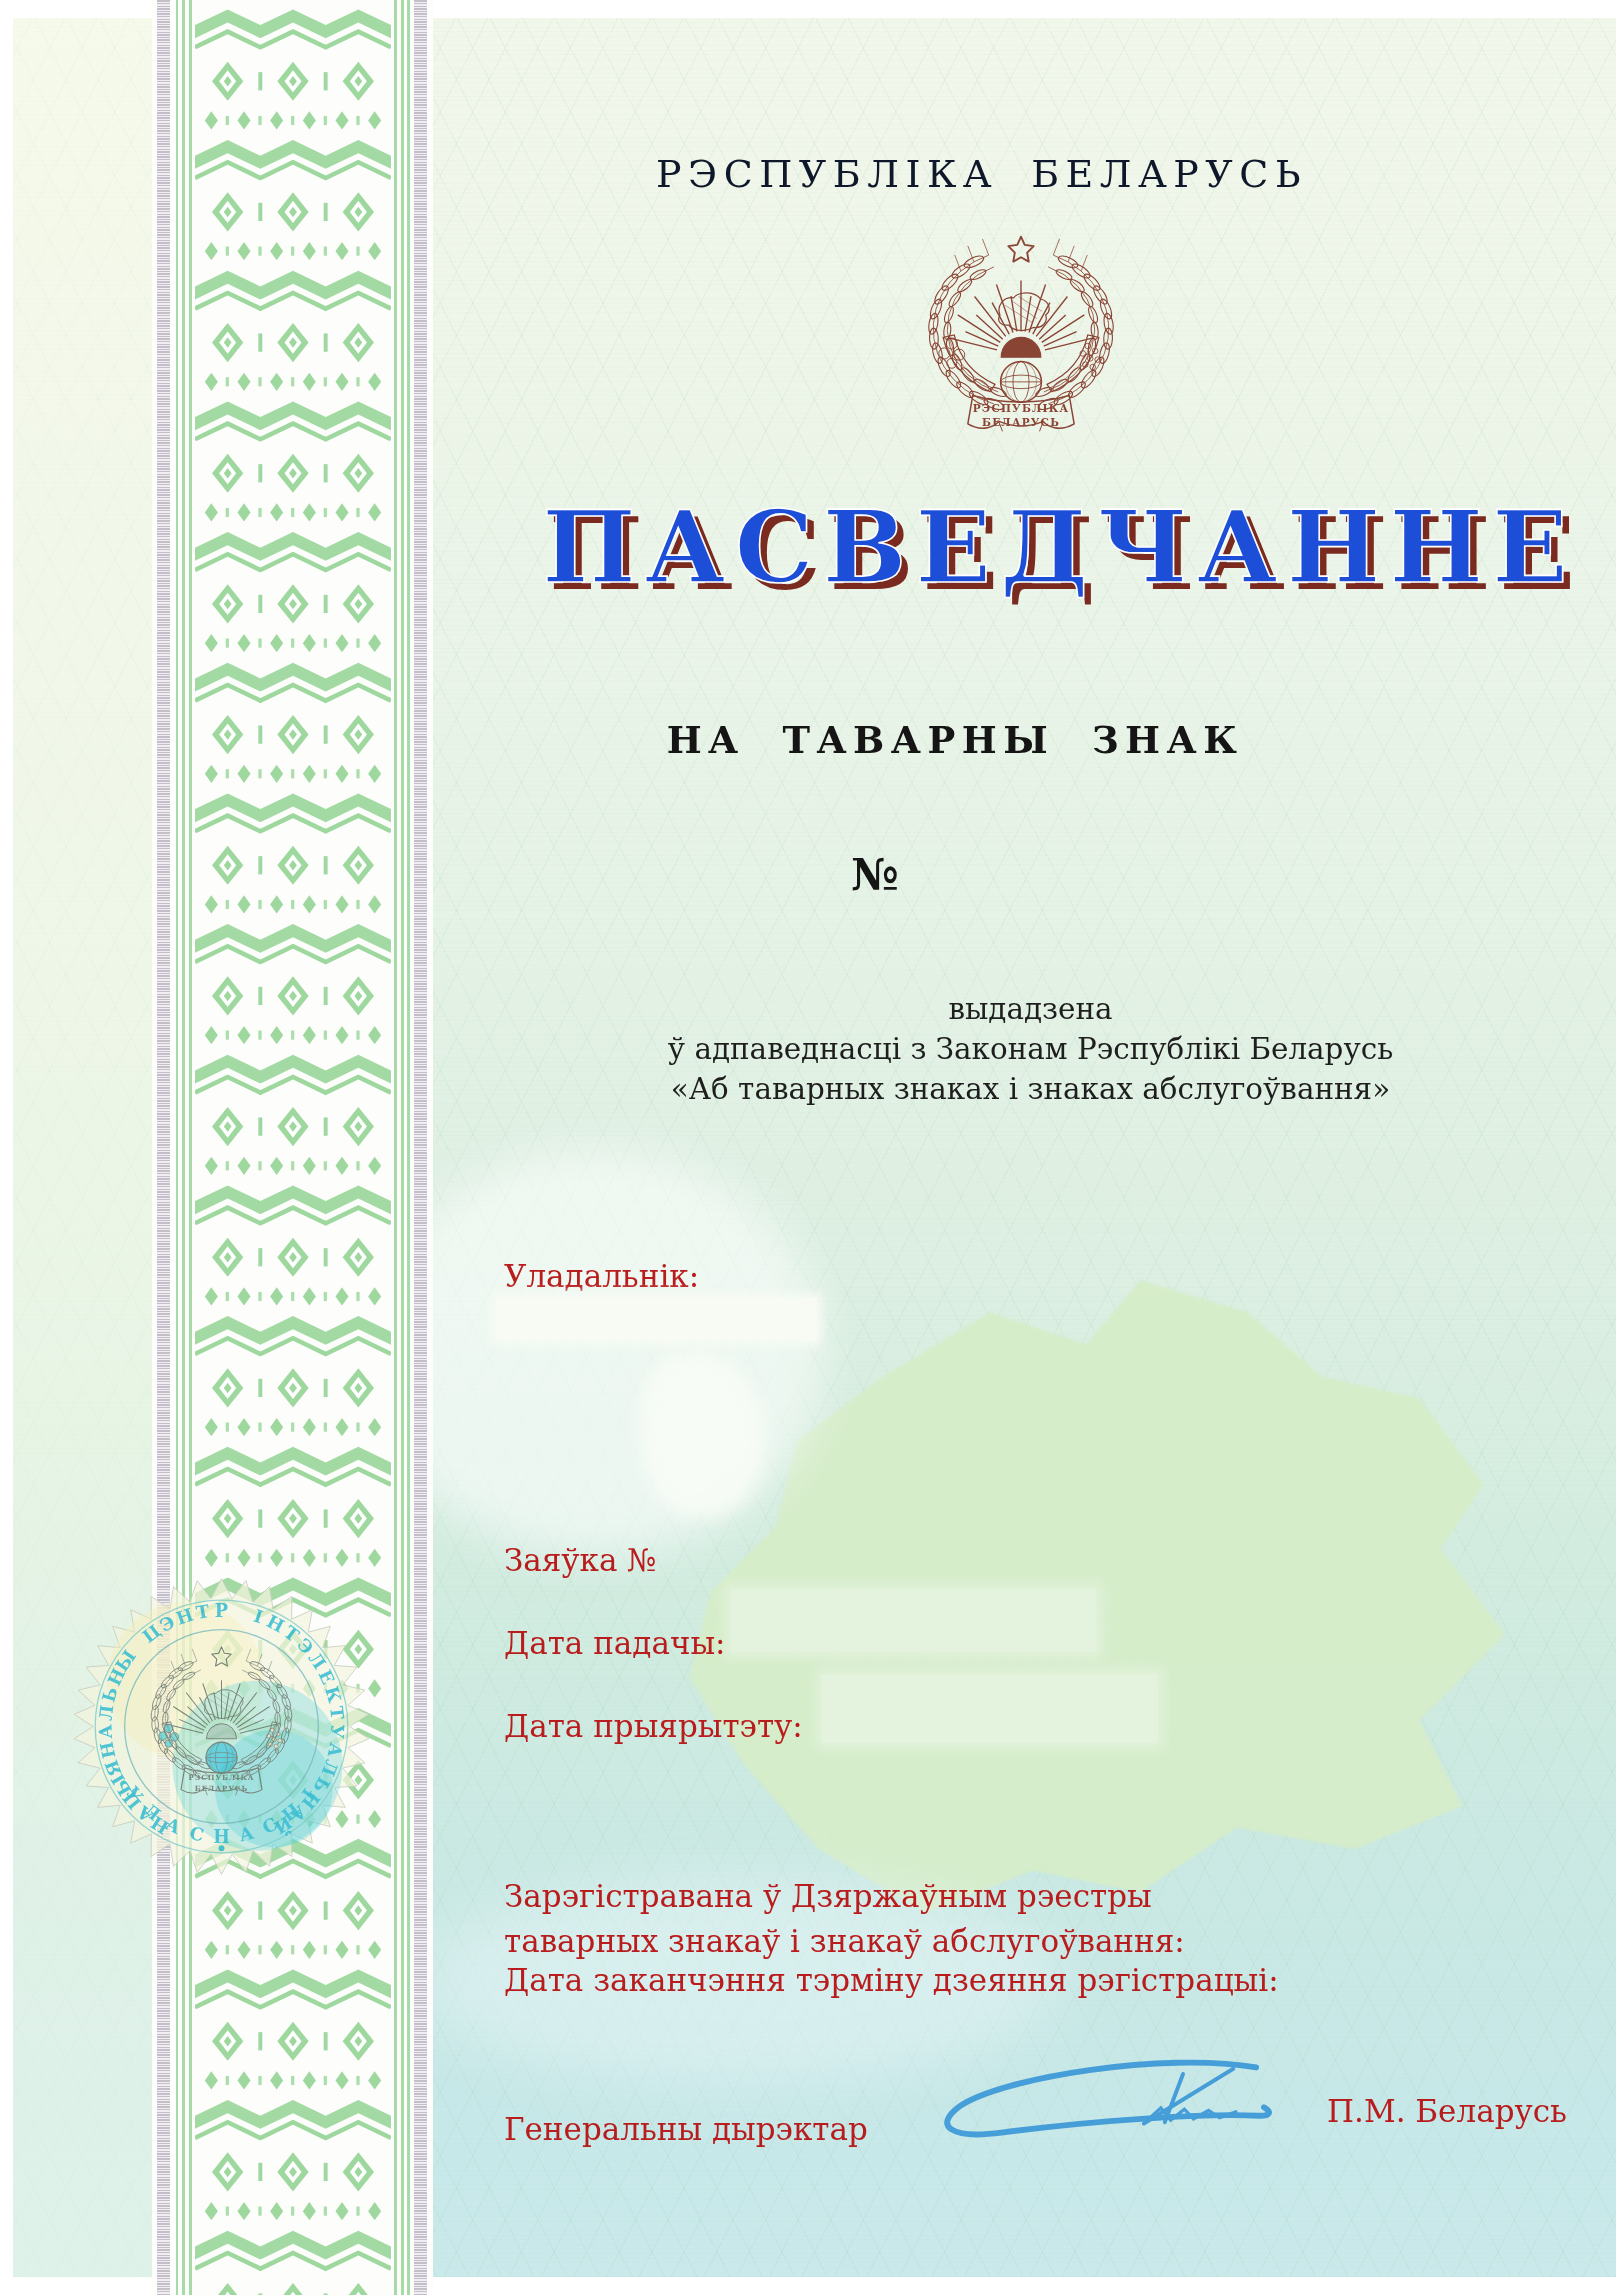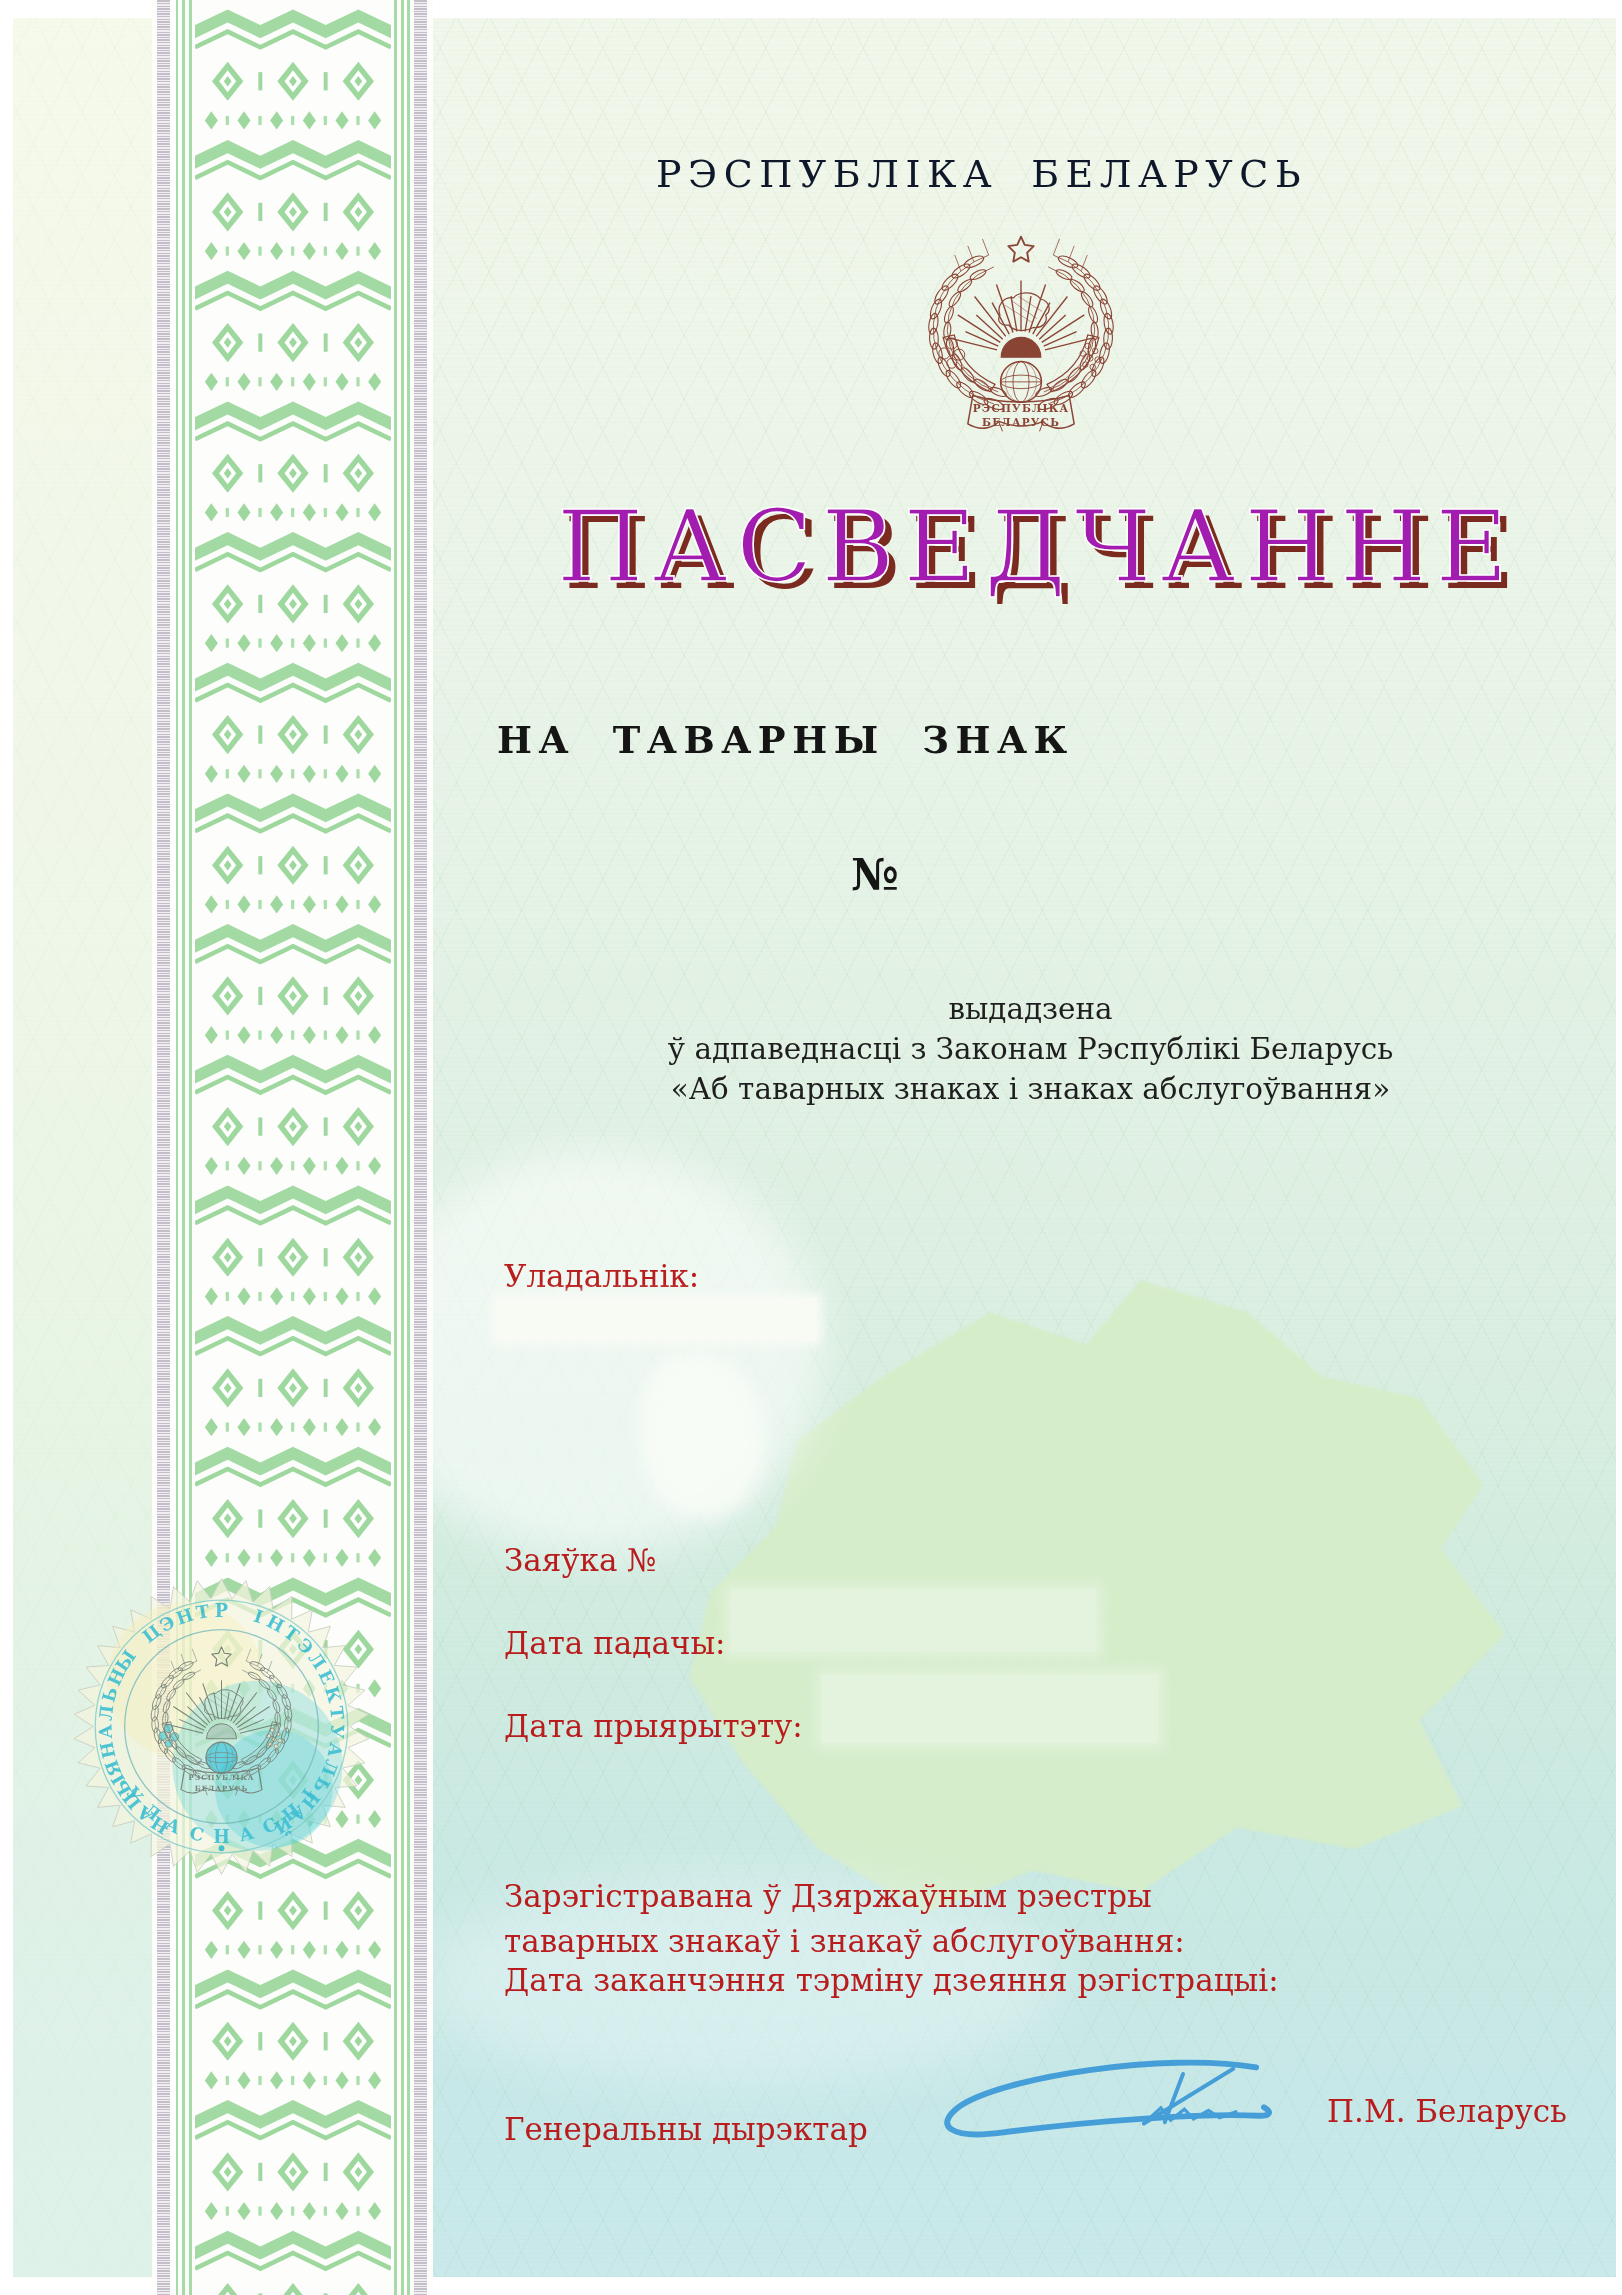--- a/index.html
+++ b/index.html
@@ -40,27 +40,27 @@
           box-shadow:0 0 9.2px 5.2px rgba(247,251,244,.95);}
   .ghostbox{position:absolute;background:rgba(240,248,238,.55);box-shadow:0 0 11.8px 6.5px rgba(240,248,238,.45);}
   .gb1{left:730px;top:1589px;width:366px;height:63px;}
   .gb2{left:821px;top:1674px;width:337px;height:69px;}
   .txt{position:absolute;color:#1e1e1e;white-space:nowrap;}
   .country{
     left:589px;top:152px;width:785px;text-align:center;
     font-size:38px;letter-spacing:6.5px;word-spacing:14.4px;color:#0f172a;font-weight:500;
   }
   .main-title{
-    left:497px;top:489px;width:1080px;text-align:center;font-weight:normal;
-    font-size:99px;letter-spacing:9.2px;color:#a21caf;
+    left:497px;top:489px;width:1080px;text-align:right;font-weight:bold;
+    font-size:99px;letter-spacing:9.2px;color:#1d4ed8;
     -webkit-text-stroke:1.6px #ffffff;
     text-shadow:7.2px 7.2px 0 #7a2a1e;
   }
   .subject{
-    left:497px;top:718px;width:916px;font-weight:bold;
+    left:497px;top:718px;width:916px;text-align:center;font-weight:bold;
     font-size:37px;letter-spacing:6.5px;word-spacing:18.3px;color:#151515;
   }
   .numsign{left:851px;top:849px;font-size:44px;font-weight:bold;color:#151515;}
   .issued{left:497px;top:989px;width:1067px;text-align:center;font-size:29.4px;line-height:40px;color:#1e1e1e;white-space:nowrap;position:absolute;}
   .label{font-size:31px;color:#b91c1c;}
   .reg{line-height:45px;}
   .sig-role{left:504px;top:2111px;}
   .sig-name{left:1327px;top:2093px;}
   .sig-svg{position:absolute;left:903px;top:2040px;}
 </style>

